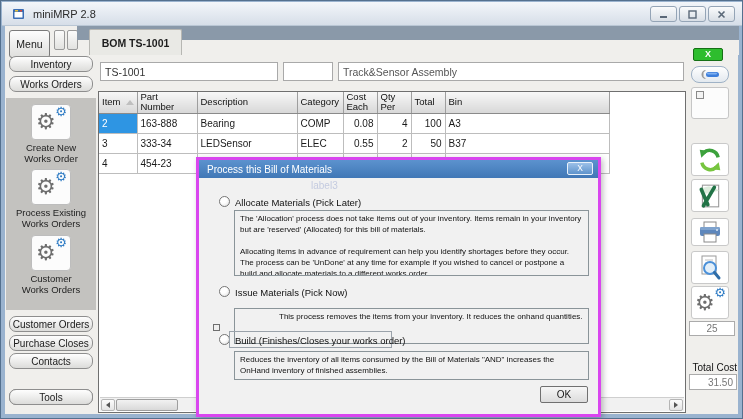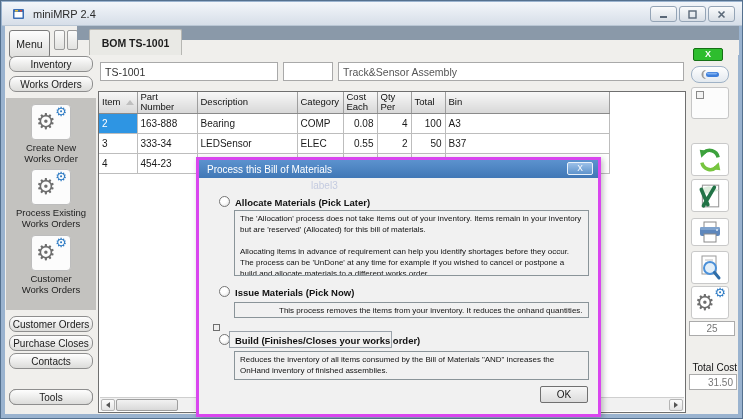--- a/index.html
+++ b/index.html
@@ -92,42 +92,42 @@
   .dlg-title { position:absolute; left:0; top:0; right:0; height:18px;
                background:linear-gradient(#5C92CE,#4077B6); color:#fff; font-size:10px;
                display:flex; align-items:center; padding-left:8px; }
   .dlg-close { position:absolute; right:5px; top:2px; width:26px; height:13px; border:1px solid #E9F1FA;
                border-radius:2px; background:linear-gradient(#9CC0E8,#5E93CC); color:#fff; font-size:8.5px;
                display:flex; align-items:center; justify-content:center; line-height:1; }
   .dlg-body { position:absolute; left:0; top:18px; right:0; bottom:0; }
   .watermark { position:absolute; left:112px; top:2px; font-size:10px; color:#C4CBE0; }
   .radio { position:absolute; width:11px; height:11px; border:1px solid #767676; border-radius:50%;
            background:radial-gradient(circle at 35% 30%, #FFFFFF 40%, #DCDCDC); }
-  .radio-label { position:absolute; font-size:9.5px; color:#111;font-weight:bold; }
+  .radio-label { position:absolute; font-size:9.5px; color:#111; }
   .desc-box { position:absolute; left:35px; width:355px; border:1px solid #8A9499;
               font-size:8px; line-height:11px; color:#111; padding:2px 5px; overflow:hidden; }
   .focus-rect { position:absolute; left:30px; top:153px; width:163px; height:17px; border:1px solid #9AA2AA; }
   .focus-handle { position:absolute; left:14px; top:146px; width:7px; height:7px; background:#EFEFEF; border:1px solid #6E6E6E; }
   .ok-btn { position:absolute; right:10px; bottom:11px; width:48px; height:17px; border:1px solid #707070;
             border-radius:2px; background:linear-gradient(#F6F6F6,#DCDCDC); font-size:10px;
             display:flex; align-items:center; justify-content:center; }
 </style>
 </head>
 <body>
 
 <div class="window">
 
   <div class="titlebar">
     <svg class="app-icon" viewBox="0 0 14 14">
       <rect x="1" y="2" width="11" height="10" rx="1" fill="#3C6EB4"></rect>
       <rect x="2.5" y="5" width="8" height="5.5" fill="#fff"></rect>
       <rect x="3" y="3" width="3" height="1.5" fill="#E8C23A"></rect>
       <rect x="8" y="3" width="2" height="1.5" fill="#D84A3A"></rect>
     </svg>
-    <span class="title-text">miniMRP 2.4</span>
+    <span class="title-text">miniMRP 2.8</span>
     <div class="winbtns">
       <div class="winbtn">
           <svg width="9" height="9" viewBox="0 0 9 9">
             <rect x="1" y="6" width="7" height="2" fill="#5A6878"></rect>
           </svg>
         </div>
       <div class="winbtn">
           <svg width="9" height="9" viewBox="0 0 9 9">
             <rect x="1" y="1" width="7" height="7" fill="none" stroke="#5A6878" stroke-width="1.4"></rect>
           </svg>
@@ -333,21 +333,21 @@
       <span class="watermark">label3</span>
 
       <div class="radio" style="left:20px; top:18px;"></div>
       <div class="radio-label" style="left:36px; top:19px;">Allocate Materials (Pick Later)</div>
       <div class="desc-box preline" style="top:32px; height:66px;">The 'Allocation' process does not take items out of your inventory. Items remain in your inventory but are 'reserved' (Allocated) for this bill of materials.
 
 Allocating items in advance of requirement can help you identify shortages before they occur. The process can be 'UnDone' at any time for example if you wished to cancel or postpone a build and allocate materials to a different works order.</div>
 
       <div class="radio" style="left:20px; top:108px;"></div>
       <div class="radio-label" style="left:36px; top:109px;">Issue Materials (Pick Now)</div>
-      <div class="desc-box" style="top:124px; height:16px;padding-left:44px;">This process removes the items from your inventory. It reduces the onhand quantities.</div>
+      <div class="desc-box" style="top:130px; height:36px;padding-left:44px;">This process removes the items from your inventory. It reduces the onhand quantities.</div>
 
       <div class="focus-handle"></div>
       <div class="radio" style="left:20px; top:156px;"></div>
       <div class="focus-rect"></div>
       <div class="radio-label" style="left:36px; top:157px;">Build (Finishes/Closes your works order)</div>
       <div class="desc-box" style="top:173px; height:29px;">Reduces the inventory of all items consumed by the Bill of Materials "AND" increases the OnHand inventory of finished assemblies.</div>
 
       <div class="ok-btn">OK</div>
     </div>
   </div>

